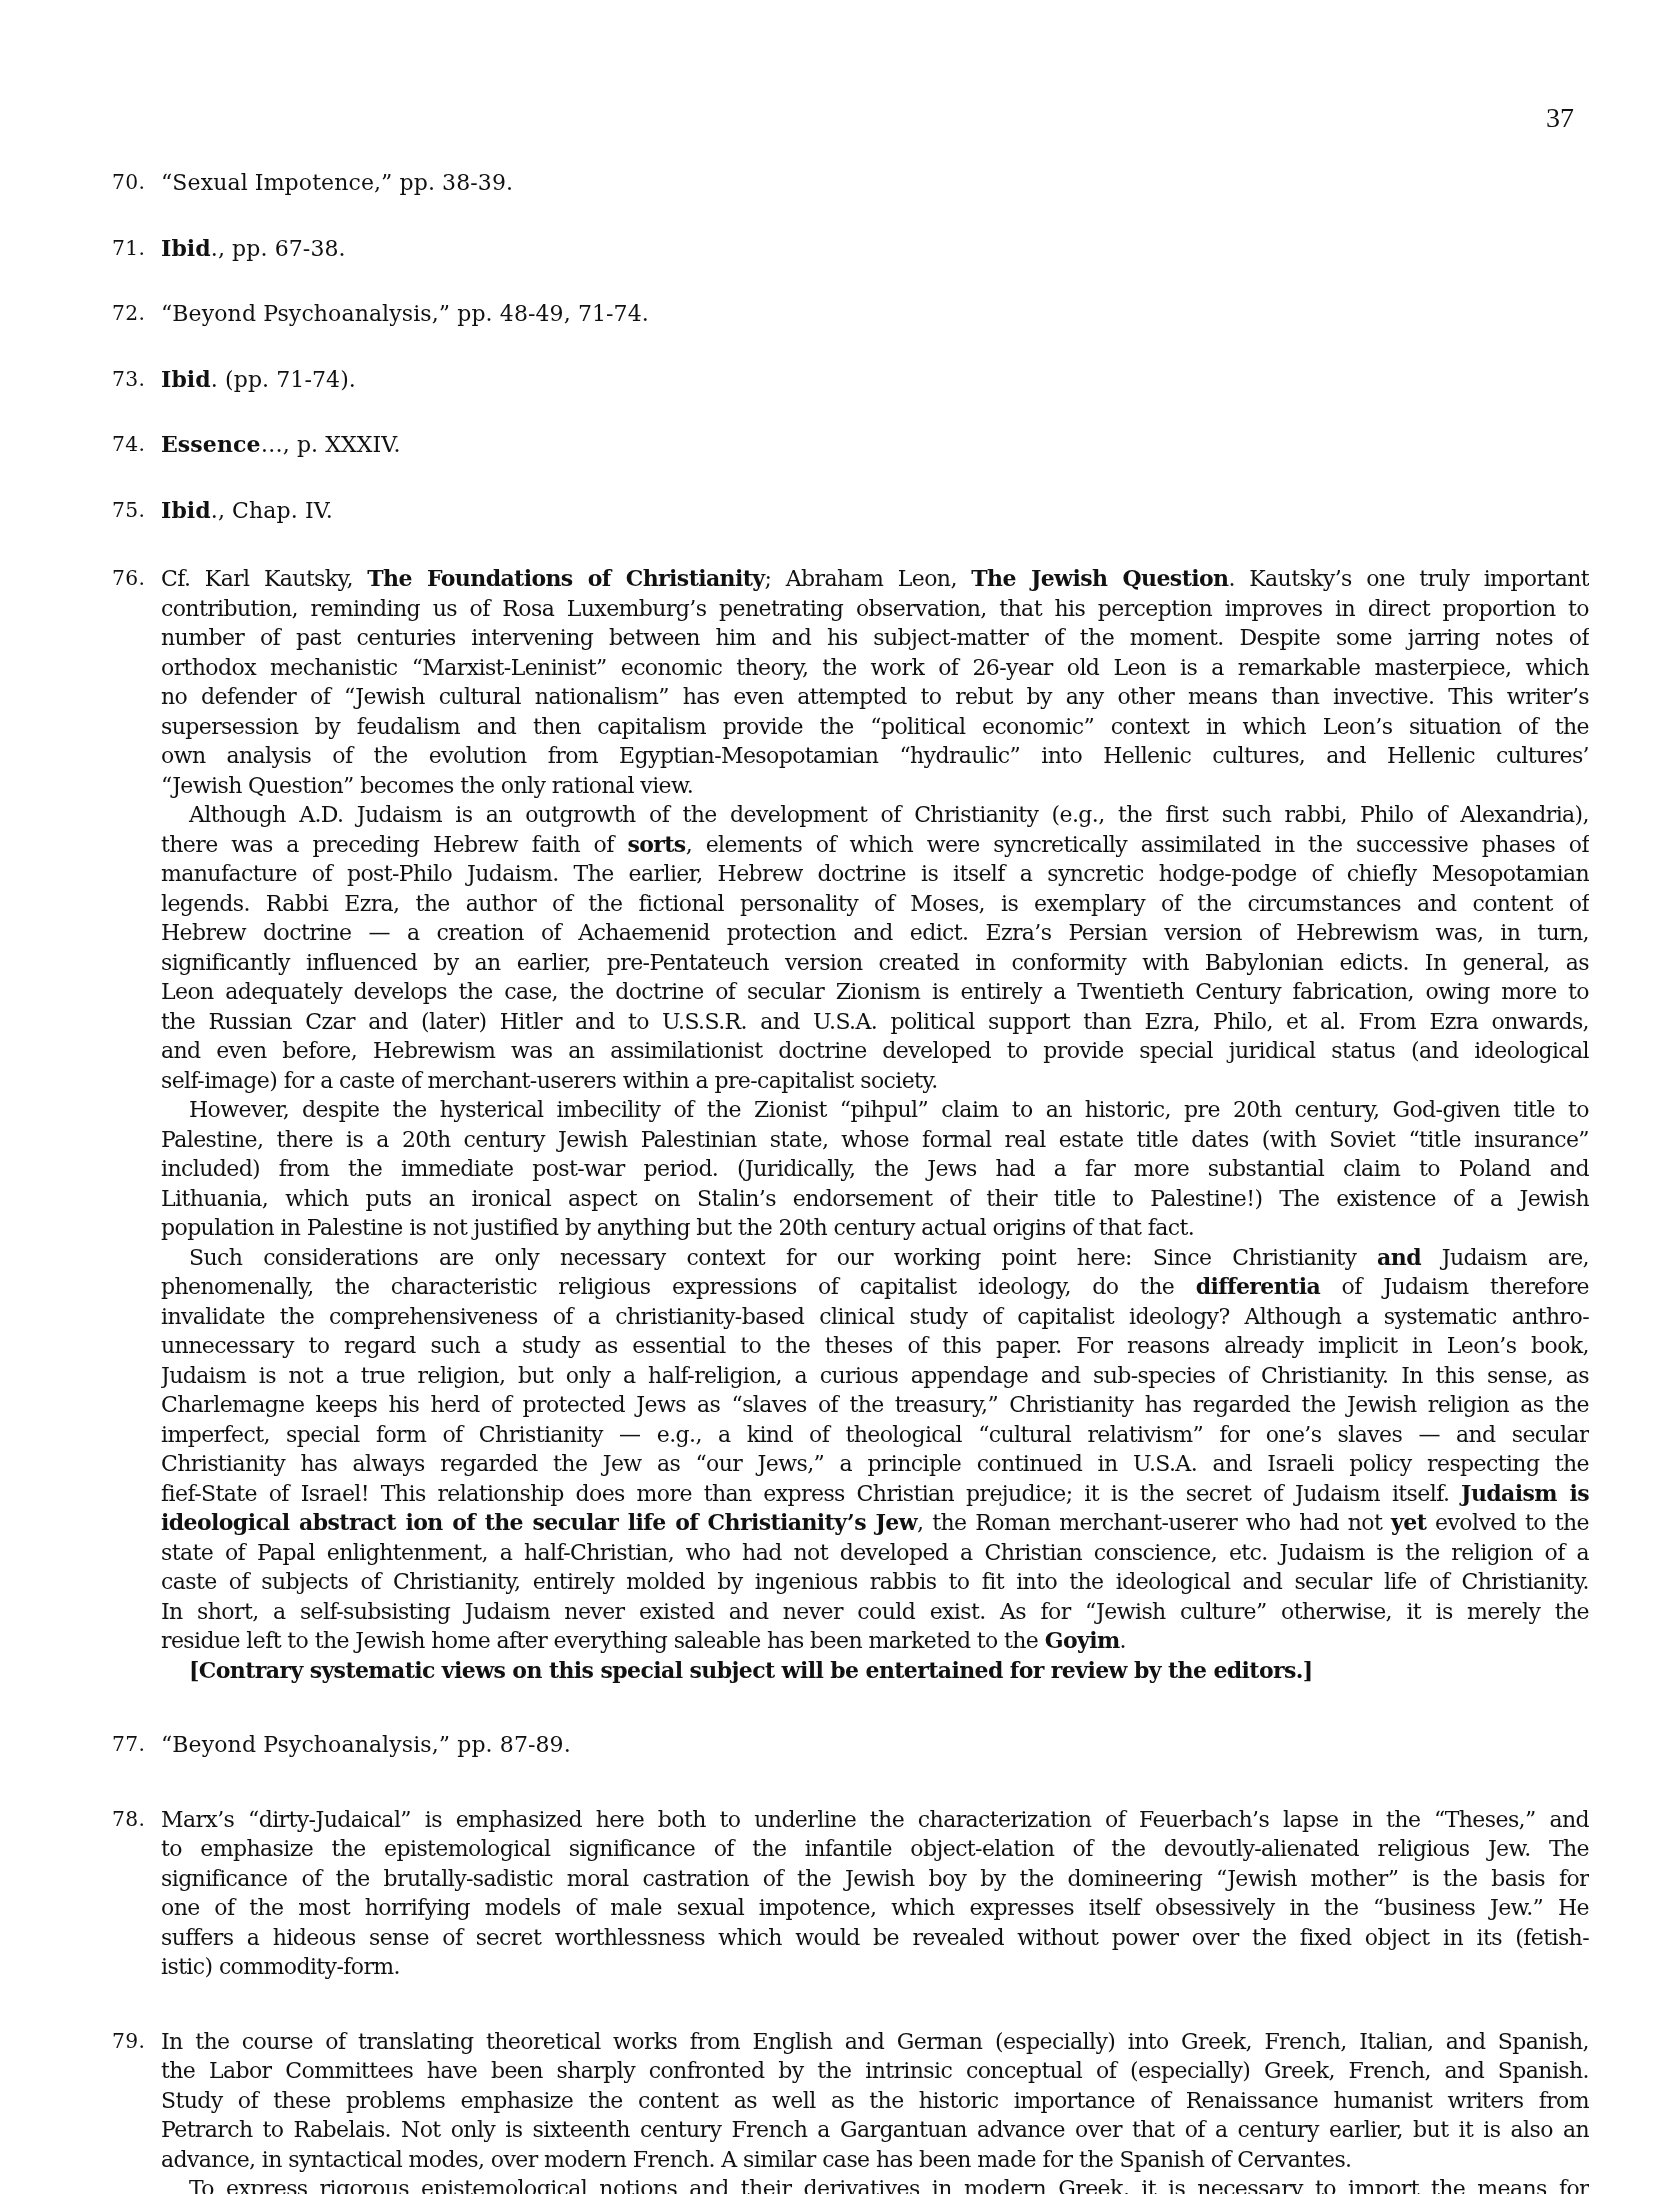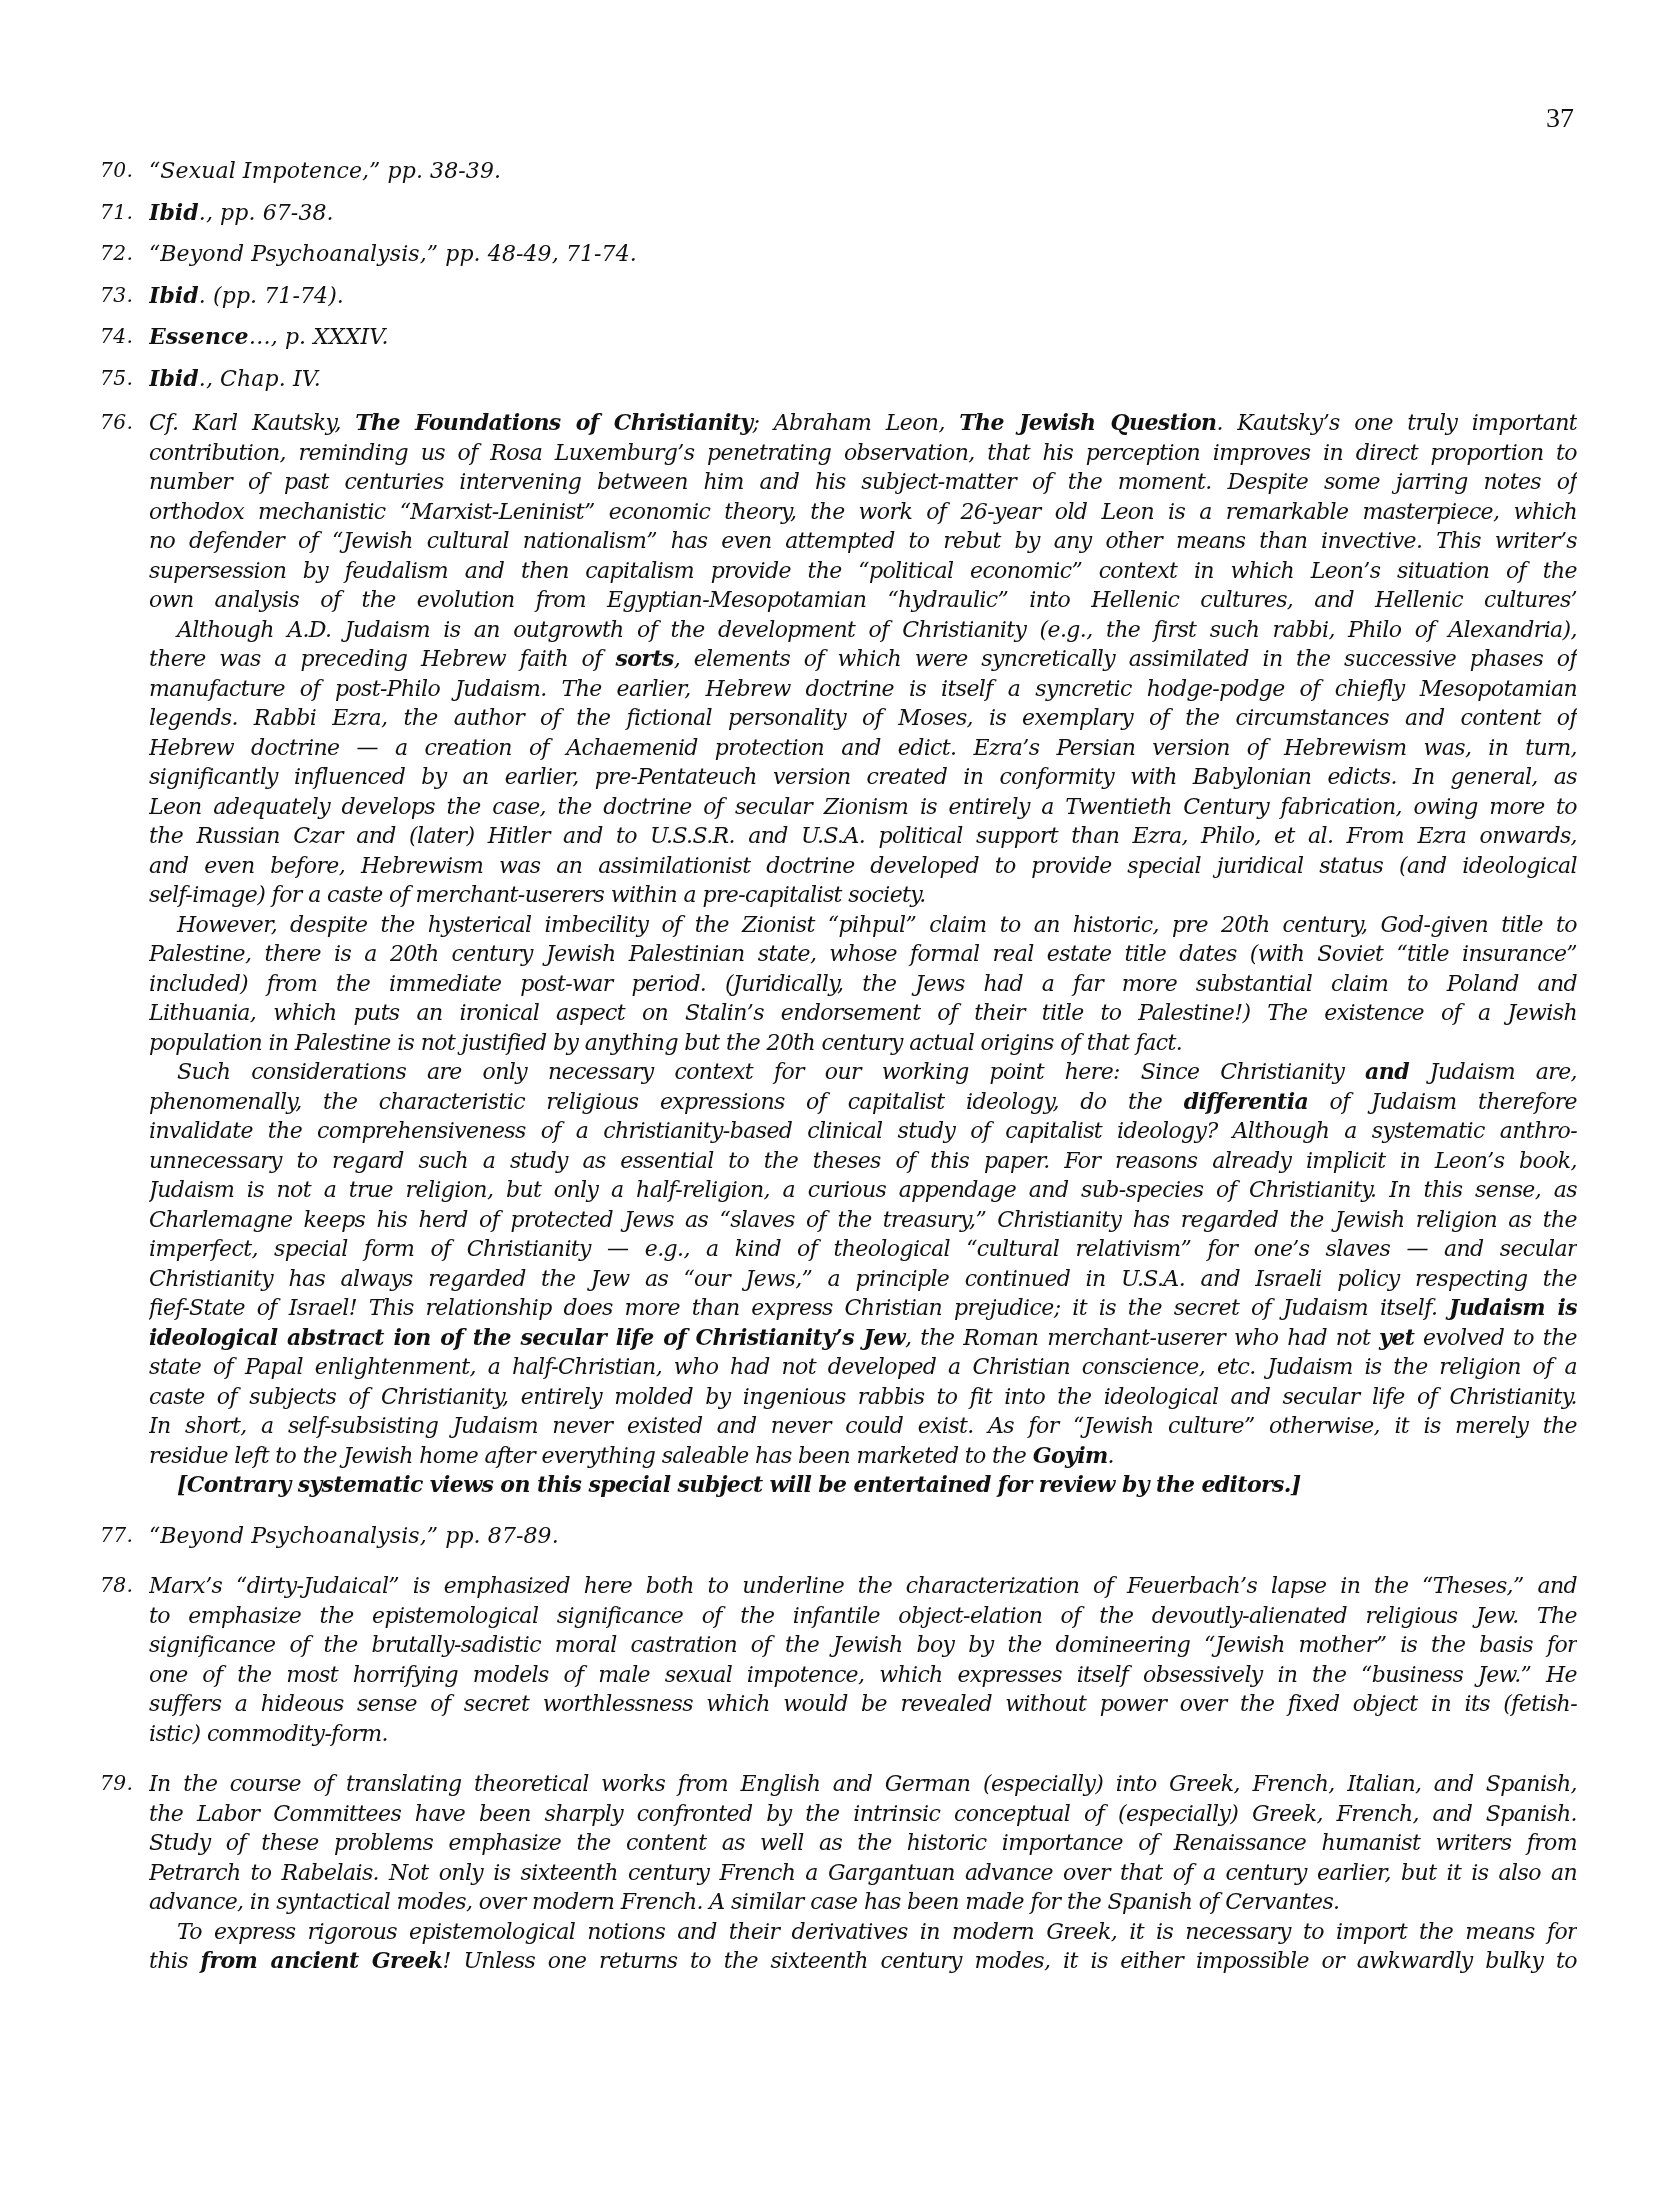--- a/index.html
+++ b/index.html
@@ -6,21 +6,21 @@
   body {
     width: 1679px; height: 2194px; position: relative; overflow: hidden;
     font-family: "DejaVu Serif", "Liberation Serif", serif;
     color: #111111;
   }
   .page-number {
     position: absolute; left: 1546px; top: 102px;
     font-family: "Liberation Serif", serif; font-size: 28px; line-height: 31px;
   }
   .notes { position: absolute; left: 0; top: 156px; width: 1679px; }
-  .note { position: relative; margin: 0; font-style: italic; }
+  .note { position: relative; margin: 12px; }
   .note-num {
     position: absolute; left: 100px; top: 0;
     font-size: 20.3px; line-height: 29.5px; letter-spacing: 0.4px;
     font-family: "DejaVu Serif", serif;
   }
   .note-body { margin-left: 149px; width: 1428px; }
   .line {
     display: block; white-space: nowrap;
     font-size: 22px; line-height: 29.5px; height: 29.5px;
     text-align: justify; text-align-last: justify;
@@ -85,20 +85,21 @@
     <div class="note">
       <span class="note-num">76.</span>
       <div class="note-body">
         <span class="line"><span>Cf. Karl Kautsky, </span><span class="b">The Foundations of Christianity</span><span>; Abraham Leon, </span><span class="b">The Jewish Question</span><span>. Kautsky’s one truly important</span></span>
         <span class="line"><span>contribution, reminding us of Rosa Luxemburg’s penetrating observation, that his perception improves in direct proportion to</span></span>
         <span class="line"><span>number of past centuries intervening between him and his subject-matter of the moment. Despite some jarring notes of</span></span>
         <span class="line"><span>orthodox mechanistic “Marxist-Leninist” economic theory, the work of 26-year old Leon is a remarkable masterpiece, which</span></span>
         <span class="line"><span>no defender of “Jewish cultural nationalism” has even attempted to rebut by any other means than invective. This writer’s</span></span>
         <span class="line"><span>supersession by feudalism and then capitalism provide the “political economic” context in which Leon’s situation of the</span></span>
         <span class="line"><span>own analysis of the evolution from Egyptian-Mesopotamian “hydraulic” into Hellenic cultures, and Hellenic cultures’</span></span>
+        <span class="line last"><span>“Jewish Question” becomes the only rational view.</span></span>
         <span class="line indent"><span>Although A.D. Judaism is an outgrowth of the development of Christianity (e.g., the first such rabbi, Philo of Alexandria),</span></span>
         <span class="line"><span>there was a preceding Hebrew faith of </span><span class="b">sorts</span><span>, elements of which were syncretically assimilated in the successive phases of</span></span>
         <span class="line"><span>manufacture of post-Philo Judaism. The earlier, Hebrew doctrine is itself a syncretic hodge-podge of chiefly Mesopotamian</span></span>
         <span class="line"><span>legends. Rabbi Ezra, the author of the fictional personality of Moses, is exemplary of the circumstances and content of</span></span>
         <span class="line"><span>Hebrew doctrine — a creation of Achaemenid protection and edict. Ezra’s Persian version of Hebrewism was, in turn,</span></span>
         <span class="line"><span>significantly influenced by an earlier, pre-Pentateuch version created in conformity with Babylonian edicts. In general, as</span></span>
         <span class="line"><span>Leon adequately develops the case, the doctrine of secular Zionism is entirely a Twentieth Century fabrication, owing more to</span></span>
         <span class="line"><span>the Russian Czar and (later) Hitler and to U.S.S.R. and U.S.A. political support than Ezra, Philo, et al. From Ezra onwards,</span></span>
         <span class="line"><span>and even before, Hebrewism was an assimilationist doctrine developed to provide special juridical status (and ideological</span></span>
         <span class="line last"><span>self-image) for a caste of merchant-userers within a pre-capitalist society.</span></span>

